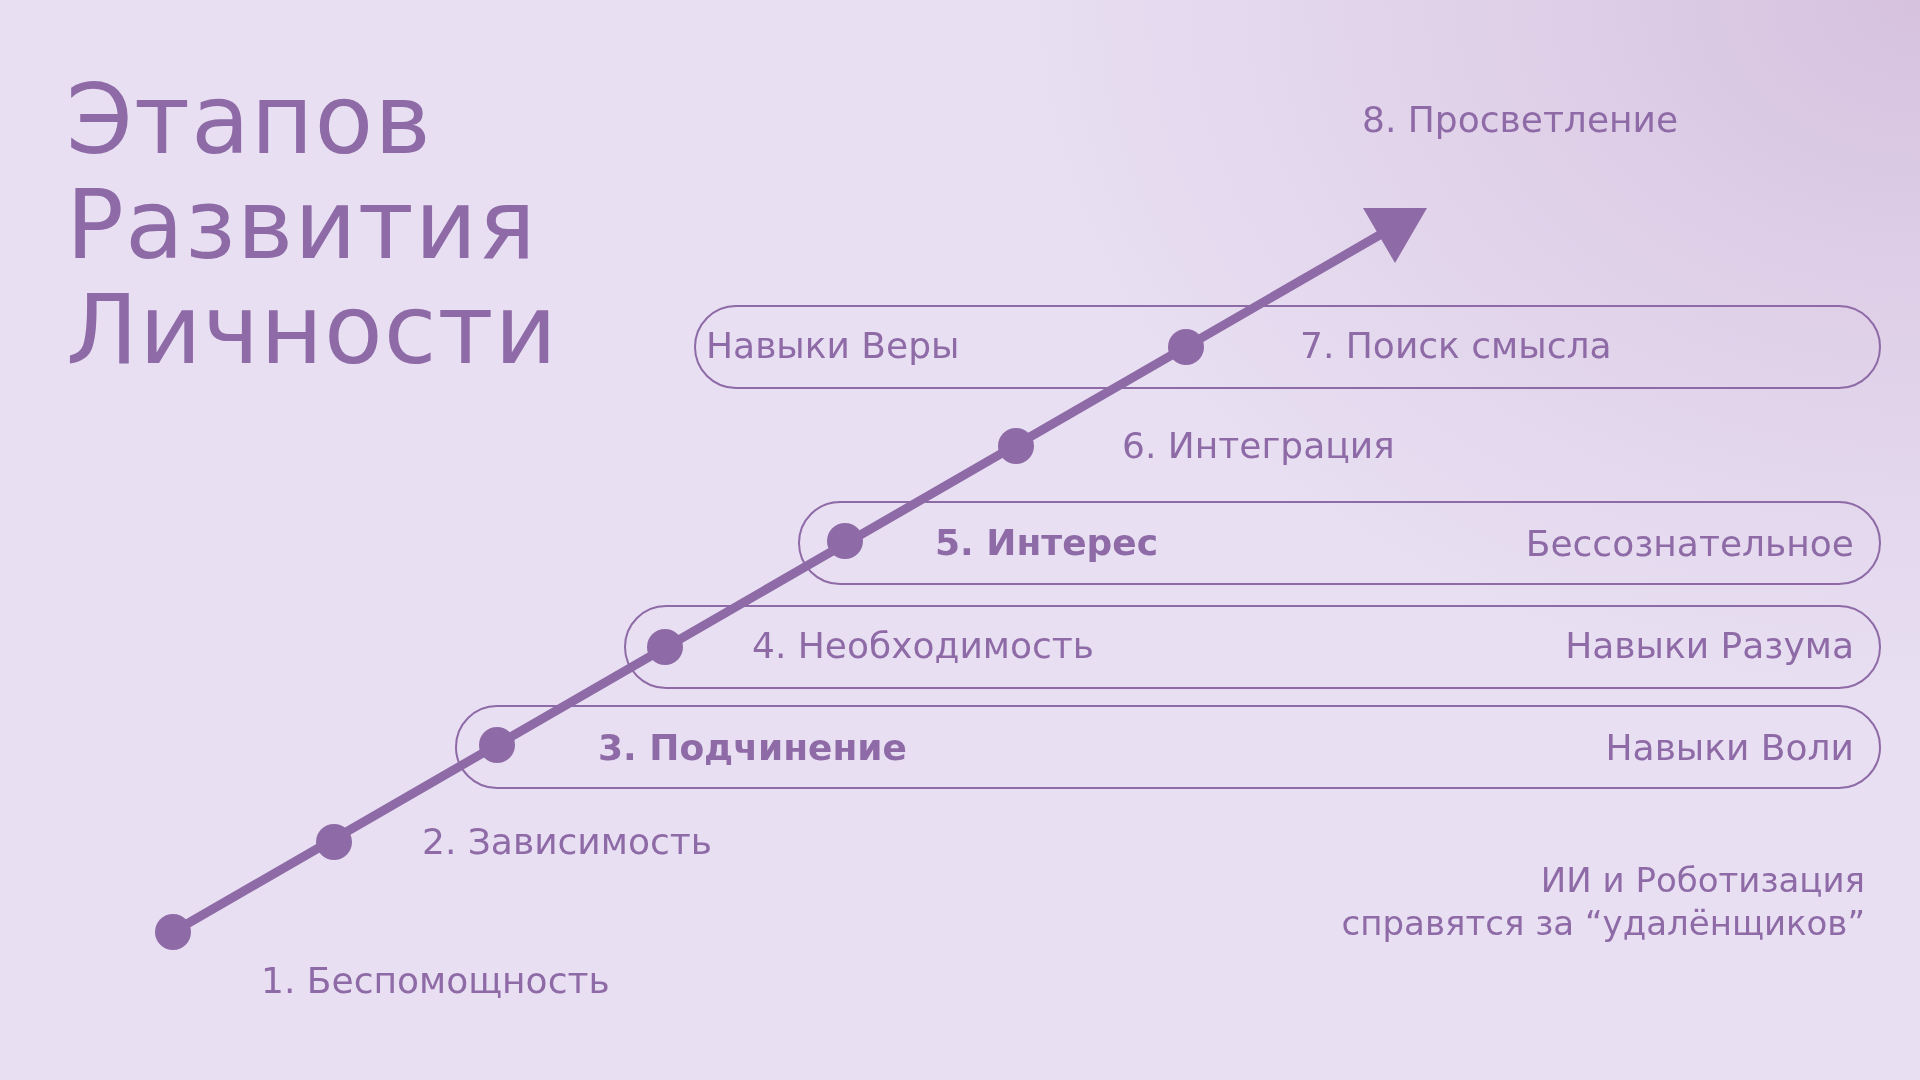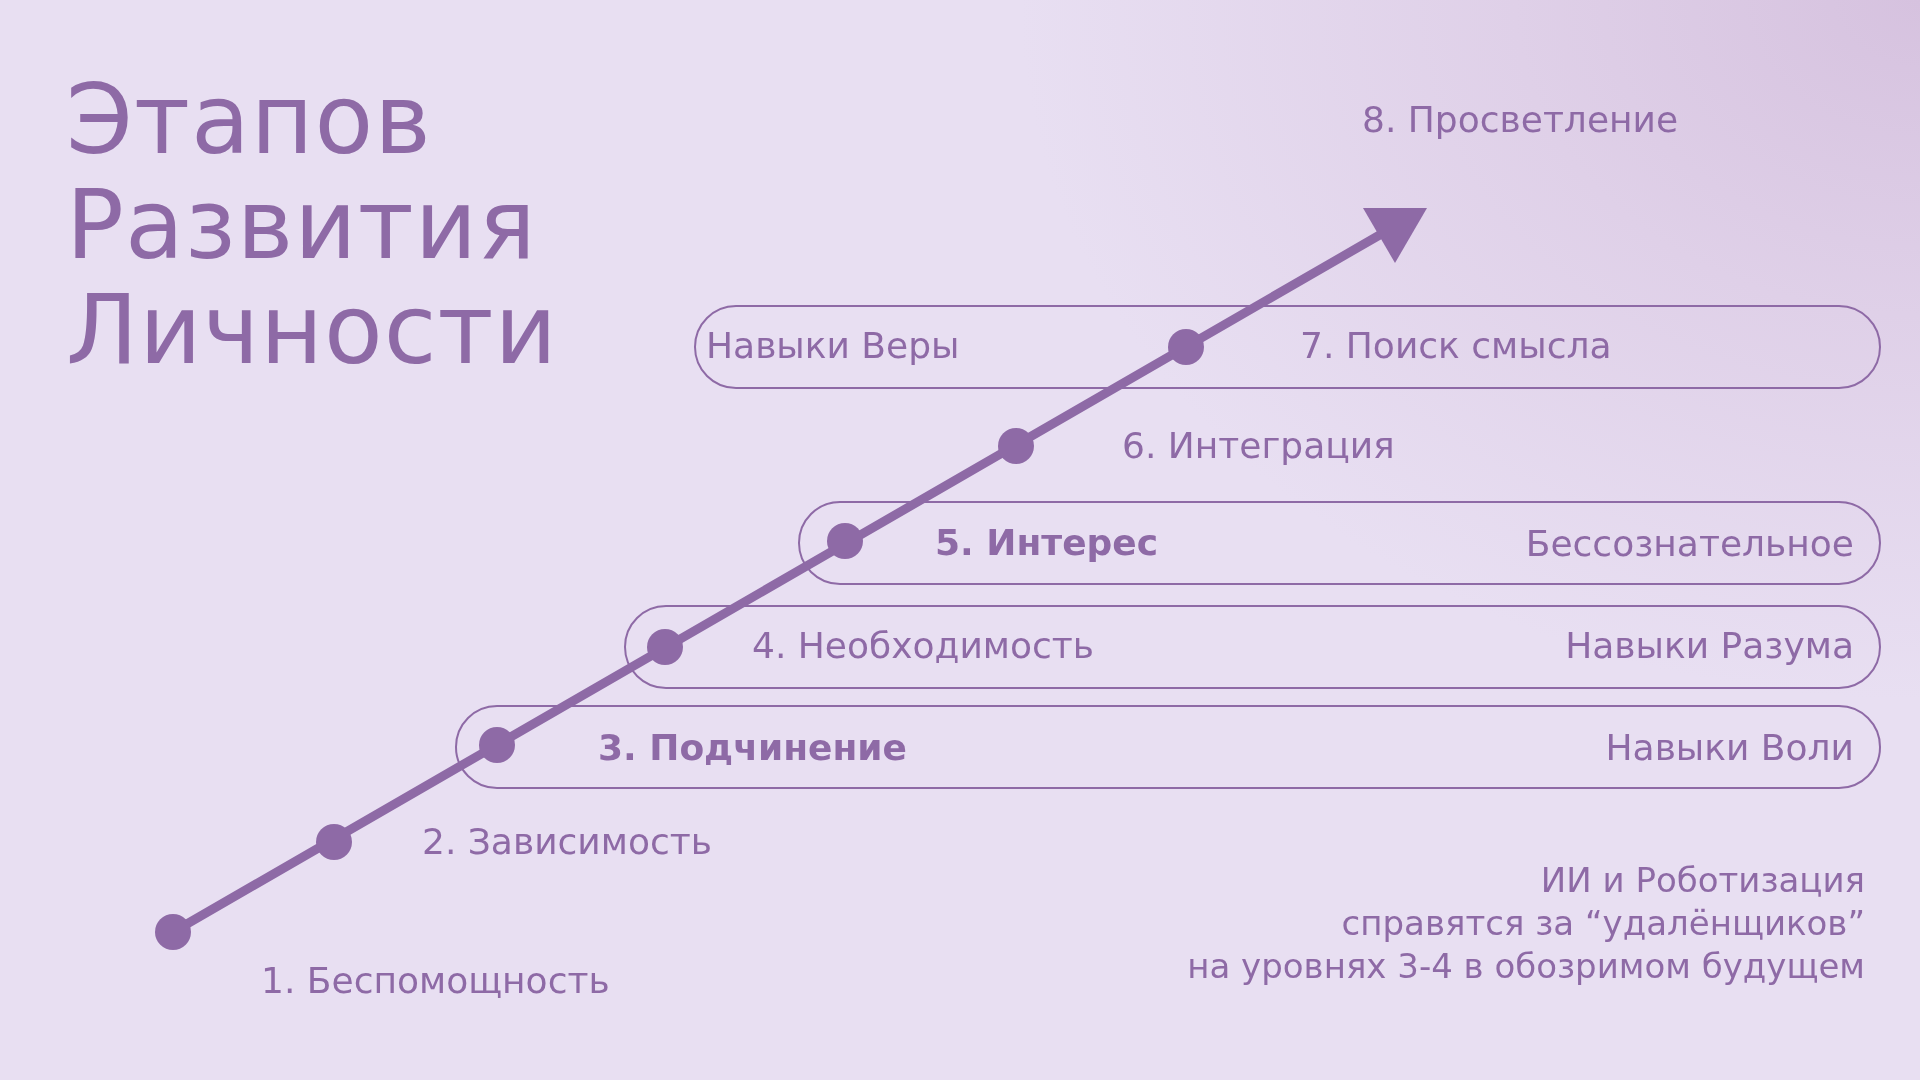--- a/index.html
+++ b/index.html
@@ -53,14 +53,13 @@
 <div class="abs stage" style="left:1362px;top:90px;">8. Просветление</div>
 
 <div class="abs skill" style="right:66px;top:726px;">Навыки Воли</div>
 <div class="abs skill" style="right:66px;top:624px;">Навыки Разума</div>
 <div class="abs skill" style="right:66px;top:522px;">Бессознательное</div>
 <div class="abs skill" style="left:706px;top:324px;">Навыки Веры</div>
 
 <div class="abs note">
   <div>ИИ и Роботизация</div>
   <div>справятся за “удалёнщиков”</div>
-  <div>на уровнях 3-4 в обозримом будущем</div>
 </div>
 
 </body></html>

